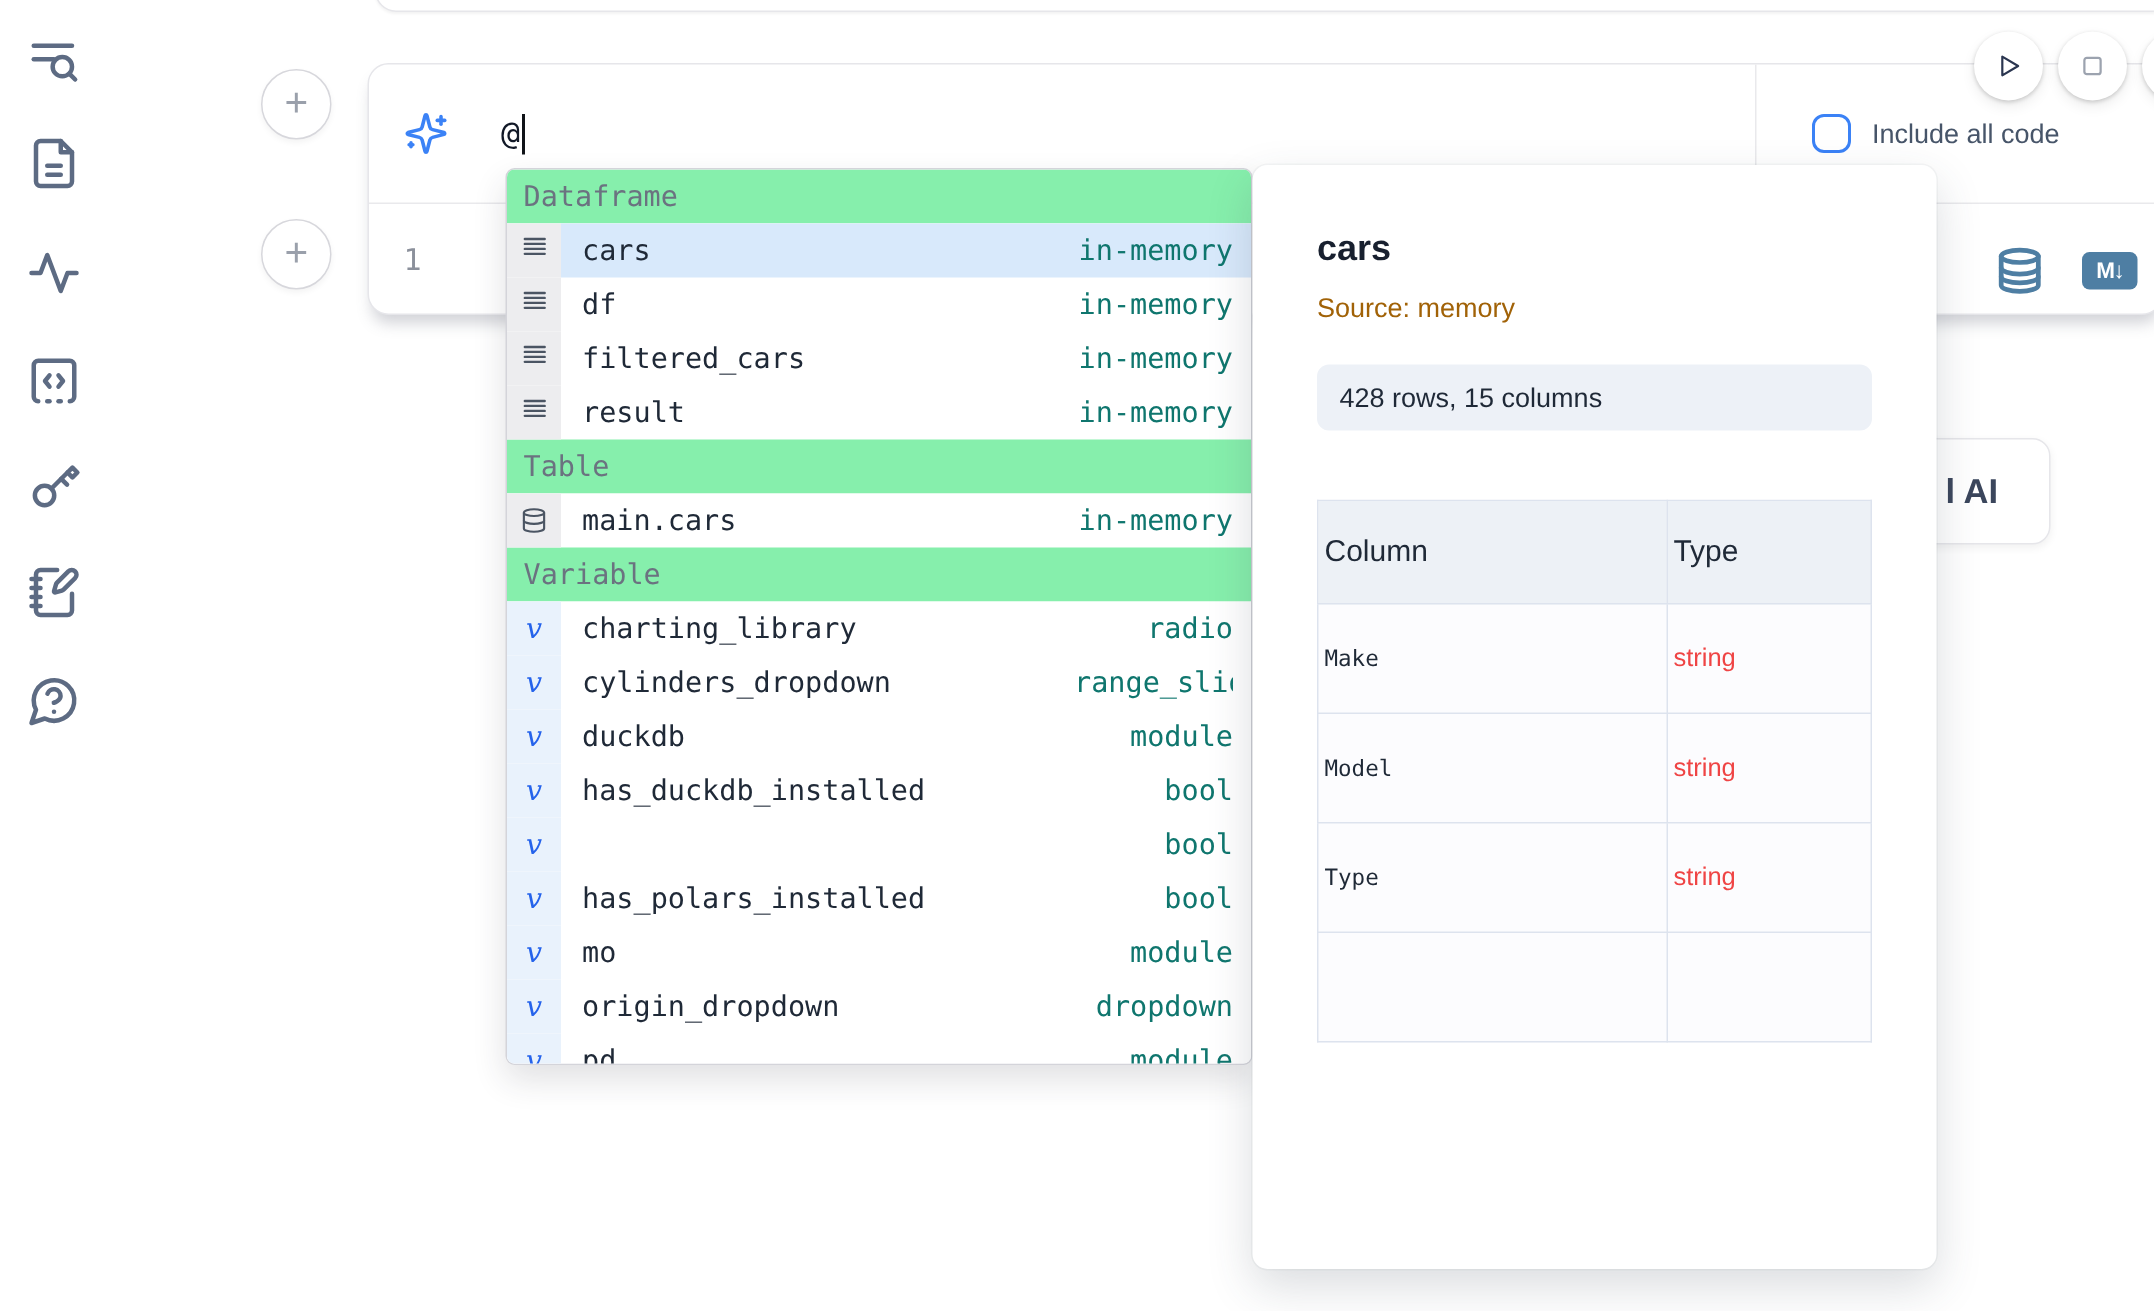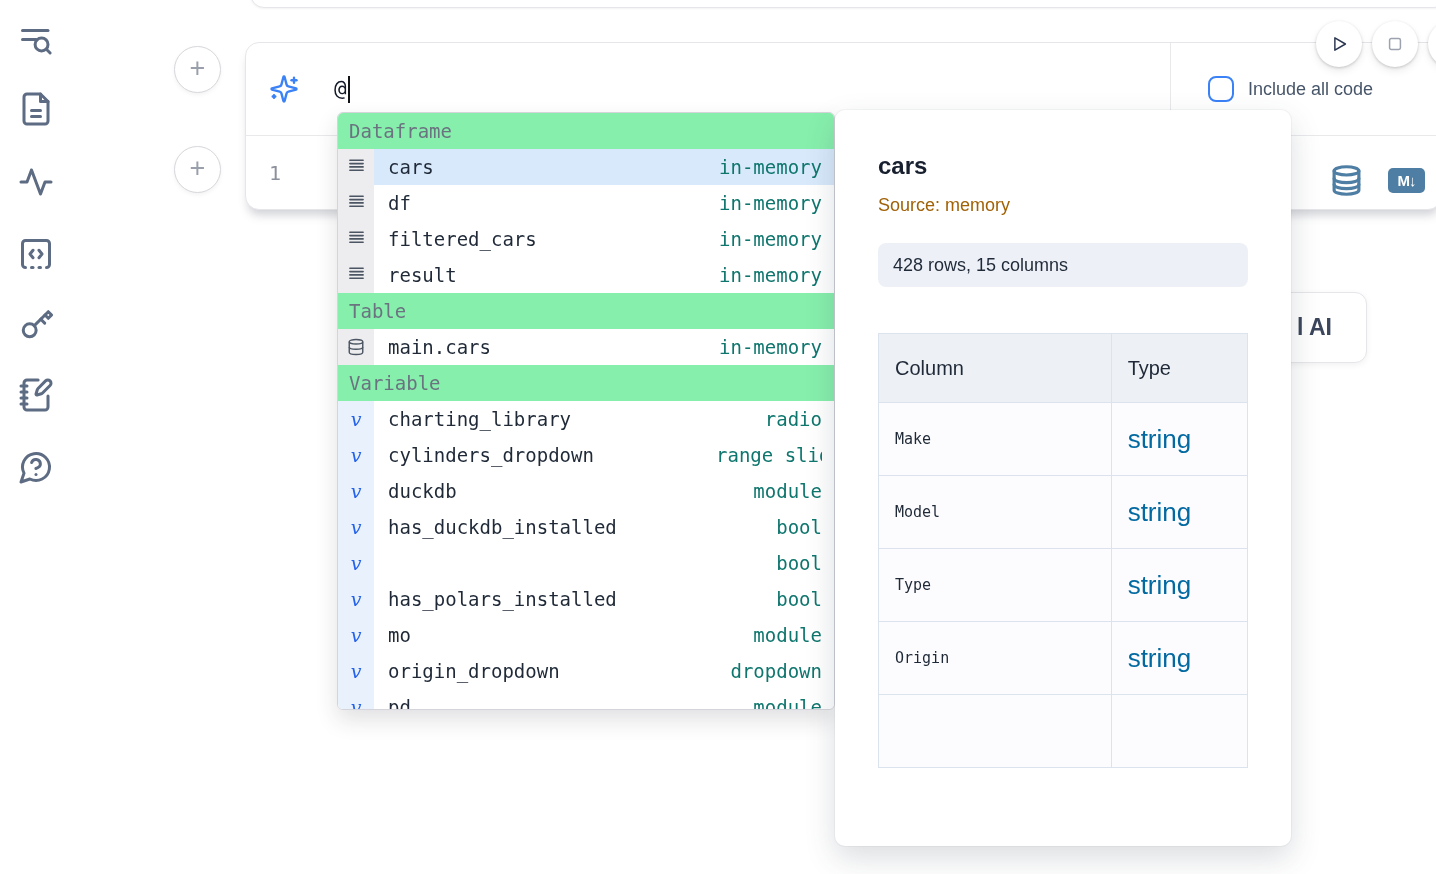--- a/index.html
+++ b/index.html
@@ -82,25 +82,25 @@
   .preview { position:absolute; left:835px; top:110px; width:456px; height:736px; background:#fff;
     border-radius:10px; box-shadow:0 0 0 1px rgba(30,40,60,0.04), 0 12px 30px rgba(55,65,85,0.18);
     padding:42px 43px 0 43px; z-index:7; }
   .pv-title { font-size:24px; font-weight:bold; color:#18202f; }
   .pv-source { margin-top:15px; font-size:18px; color:#a16207; }
   .pv-badge { margin-top:27px; height:44px; background:#edf1f7; border-radius:8px;
     display:flex; align-items:center; padding-left:15px; font-size:18px; color:#1f2937; }
   .pv-tablewrap { margin-top:46px; height:464px; overflow:hidden; }
   table.pv { width:100%; border-collapse:collapse; table-layout:fixed; }
   table.pv col.c1 { width:232px; } table.pv col.c2 { width:136px; }
-  table.pv th, table.pv td { border:1px solid #dde3ee; text-align:left; padding-left:16px; }
+  table.pv th, table.pv td { border:1px solid #dde3ee; text-align:left; padding-left:4px; }
   table.pv th { height:69px; background:#edf1f6; font-size:20px; font-weight:400; color:#1f2937; }
   table.pv td { height:73px; background:#fcfcfe; }
   td.cell-name { font-family:"DejaVu Sans Mono", monospace; font-size:15px; color:#1f2937; }
-  td.cell-type { font-size:26px; color:#0369a1; }
+  td.cell-type { font-size:17px; color:#ef4444; }
 </style>
 </head>
 <body>
 
 <div class="sidebar">
   <div class="side-ic" style="top:23px">
     <svg viewBox="0 0 24 24">
         <path d="M20 5H3"></path>
         <path d="M12 11H3"></path>
         <circle cx="15.7" cy="14.3" r="4.3"></circle>
@@ -399,23 +399,19 @@
           </tr>
           <tr>
             <td class="cell-name">Model</td>
             <td class="cell-type">string</td>
           </tr>
           <tr>
             <td class="cell-name">Type</td>
             <td class="cell-type">string</td>
           </tr>
           <tr>
-            <td class="cell-name">Origin</td>
-            <td class="cell-type">string</td>
-          </tr>
-          <tr>
             <td class="cell-name"></td>
             <td class="cell-type"></td>
           </tr>
         </tbody>
     </table>
   </div>
 </div>
 
 </body></html>

